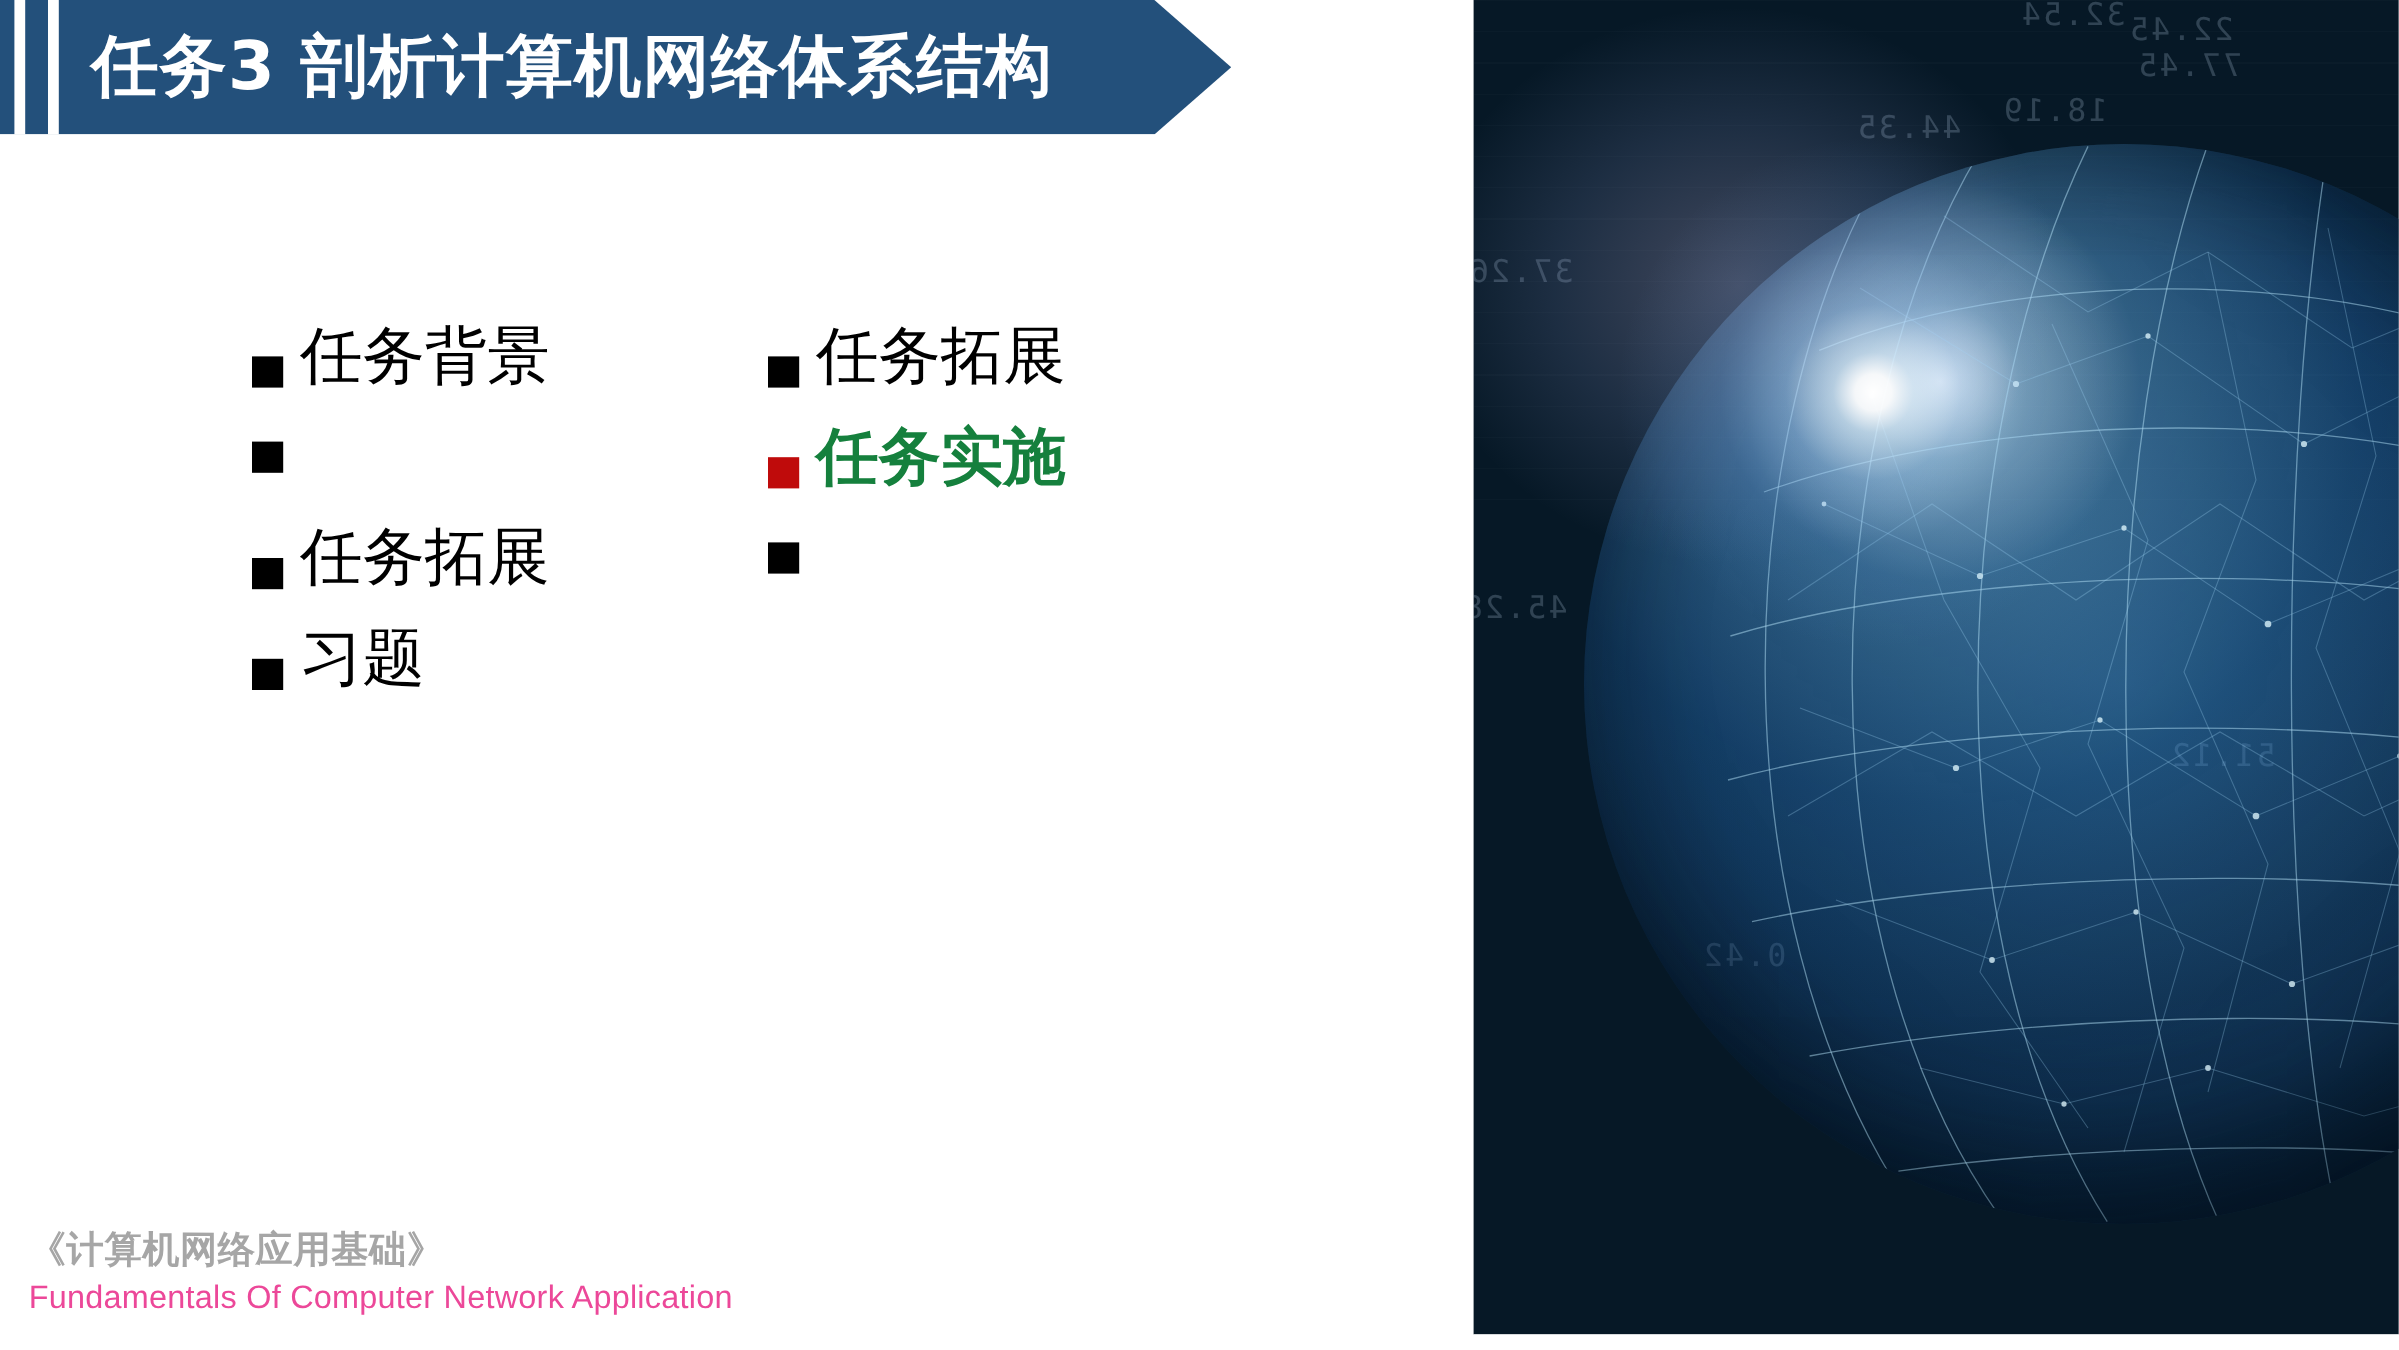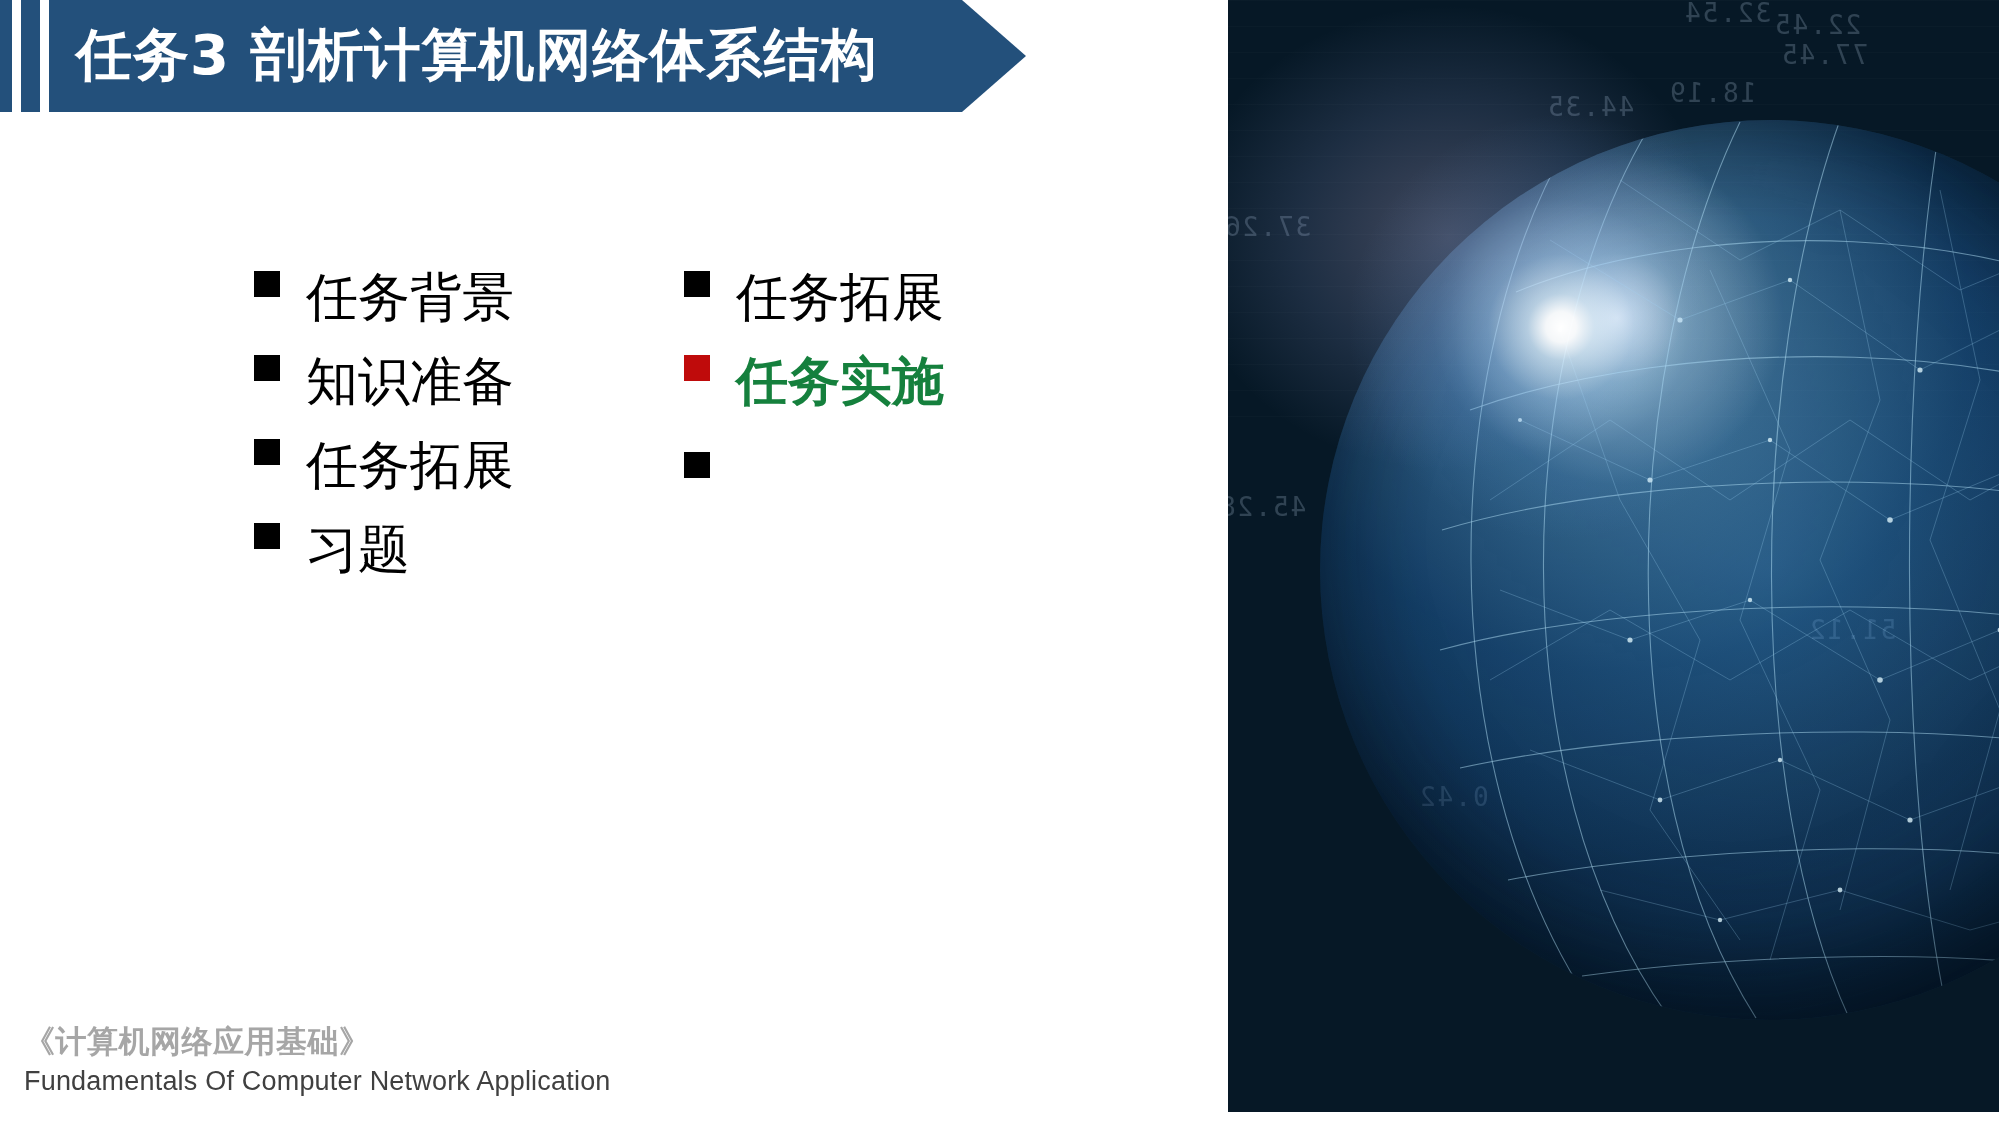--- a/index.html
+++ b/index.html
@@ -72,24 +72,23 @@
     left: 210px;
     top: 255px;
     width: 780px;
     display: grid;
     grid-template-columns: 430px 350px;
     grid-auto-rows: 84px;
     align-items: center;
   }
   .bullet-item {
     display: flex;
-    align-items: flex-start;
-    gap: 26px;
-    white-space: nowrap;
-    margin-left: 44px;
+    align-items: flex-end;
+    gap: 14px;
+    white-space: nowrap;
   }
   .bullet-marker {
     width: 26px;
     height: 26px;
     flex: 0 0 26px;
     background: #000000;
     display: inline-block;
   }
   .bullet-label {
     font-size: 52px;
@@ -116,21 +115,21 @@
     font-weight: 700;
     color: #a6a6a6;
     letter-spacing: 0.5px;
     line-height: 1.35;
     font-family: Liberation Sans, sans-serif;
     white-space: nowrap;
   }
   .footer-en {
     font-size: 27px;
     font-weight: 400;
-    color: #404040;
+    color: #ec4899;
     letter-spacing: 0.2px;
     line-height: 1.35;
     white-space: nowrap;
   }
 
   
   .image-panel {
     position: absolute;
     left: 1228px;
     top: 0;
@@ -241,21 +240,20 @@
       <span class="bullet-marker"></span>
       <span class="bullet-label">任务背景</span>
     </div>
     <div class="bullet-item">
       <span class="bullet-marker"></span>
       <span class="bullet-label">任务拓展</span>
     </div>
 
     <div class="bullet-item">
       <span class="bullet-marker"></span>
-      <span class="bullet-label">知识准备</span>
     </div>
 
     <div class="bullet-item is-highlight">
       <span class="bullet-marker"></span>
       <span class="bullet-label">任务实施</span>
     </div>
     <div class="bullet-item">
       <span class="bullet-marker"></span>
       <span class="bullet-label">任务拓展</span>
     </div>

